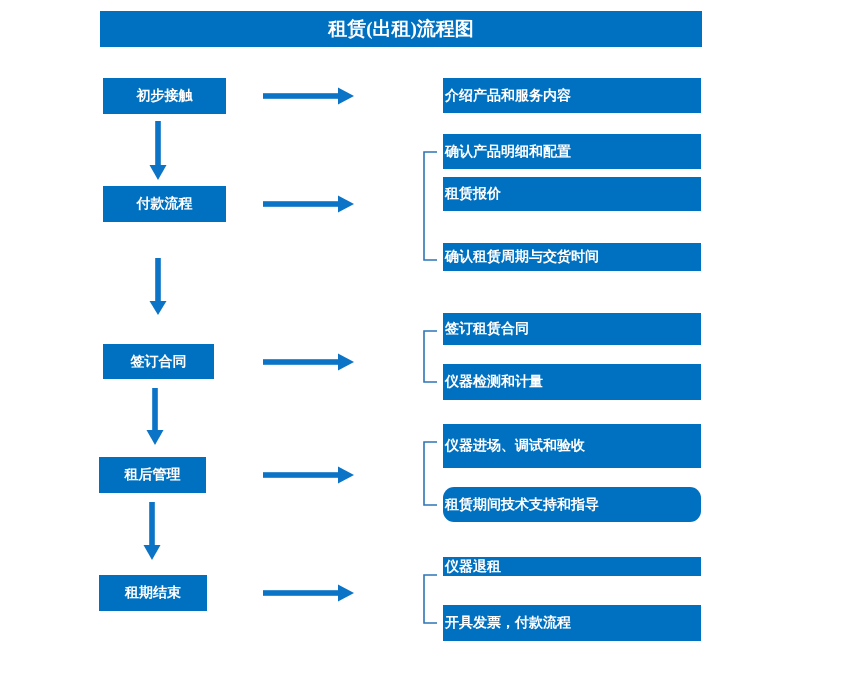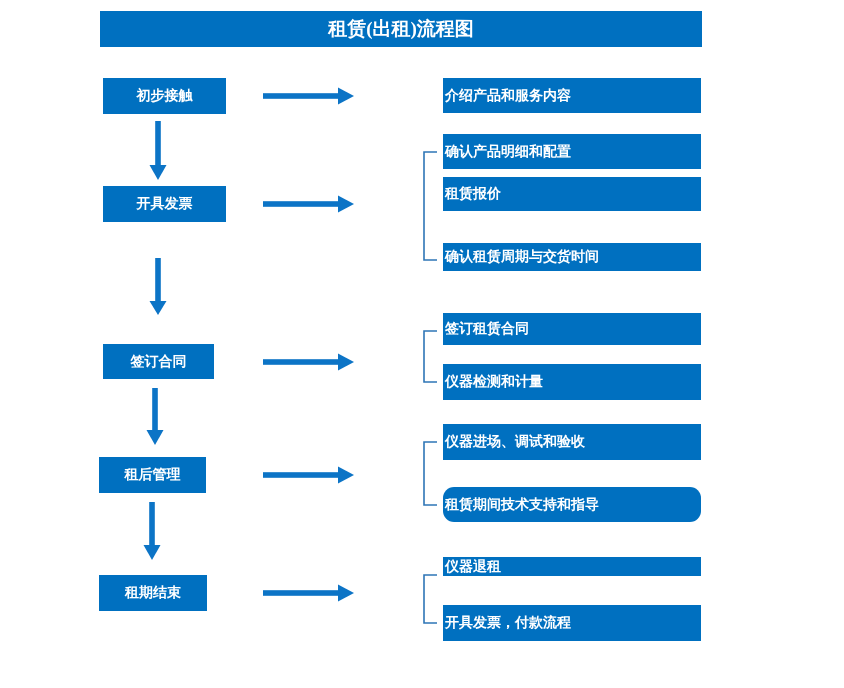--- a/index.html
+++ b/index.html
@@ -81,33 +81,33 @@
     <path class="bracket" d="M437,331 L424,331 L424,382 L437,382"></path>
     <path class="bracket" d="M437,442 L424,442 L424,505 L437,505"></path>
     <path class="bracket" d="M437,575 L424,575 L424,623 L437,623"></path>
   </svg>
 
   <div class="titlebar">
     <span>租赁(出租)流程图</span>
   </div>
 
   <div class="bluebox lbox" style="left:103px;top:78px;width:123px;height:36px;">初步接触</div>
-  <div class="bluebox lbox" style="left:103px;top:186px;width:123px;height:36px;">开具发票</div>
+  <div class="bluebox lbox" style="left:103px;top:186px;width:123px;height:36px;">付款流程</div>
   <div class="bluebox lbox" style="left:103px;top:344px;width:111px;height:35px;">签订合同</div>
   <div class="bluebox lbox" style="left:99px;top:457px;width:107px;height:36px;">租后管理</div>
   <div class="bluebox lbox" style="left:99px;top:575px;width:108px;height:36px;">租期结束</div>
 
   <div class="bluebox rbox" style="top:78px;height:35px;">介绍产品和服务内容</div>
 
   <div class="bluebox rbox" style="top:134px;height:35px;">确认产品明细和配置</div>
   <div class="bluebox rbox" style="top:177px;height:34px;">租赁报价</div>
   <div class="bluebox rbox" style="top:243px;height:28px;">确认租赁周期与交货时间</div>
 
   <div class="bluebox rbox" style="top:313px;height:32px;">签订租赁合同</div>
   <div class="bluebox rbox" style="top:364px;height:36px;">仪器检测和计量</div>
 
-  <div class="bluebox rbox" style="top:424px;height:36px;">仪器进场、调试和验收</div>
+  <div class="bluebox rbox" style="top:424px;height:44px;">仪器进场、调试和验收</div>
   <div class="bluebox rbox" style="top:487px;height:35px;border-radius:11px;">租赁期间技术支持和指导</div>
 
   <div class="bluebox rbox" style="top:557px;height:19px;">仪器退租</div>
   <div class="bluebox rbox" style="top:605px;height:36px;">开具发票，付款流程</div>
 
 </div>
 
 </body></html>

